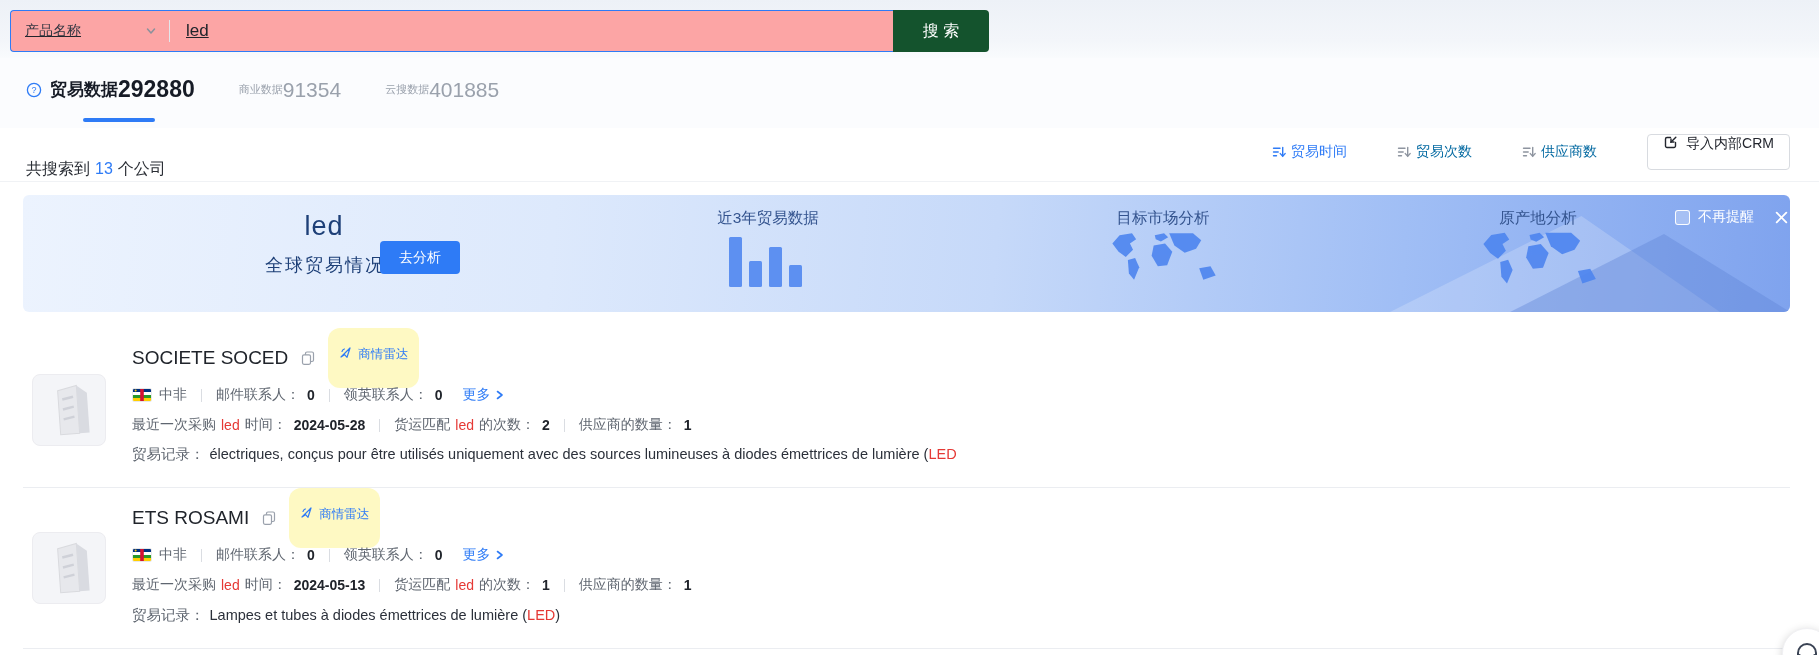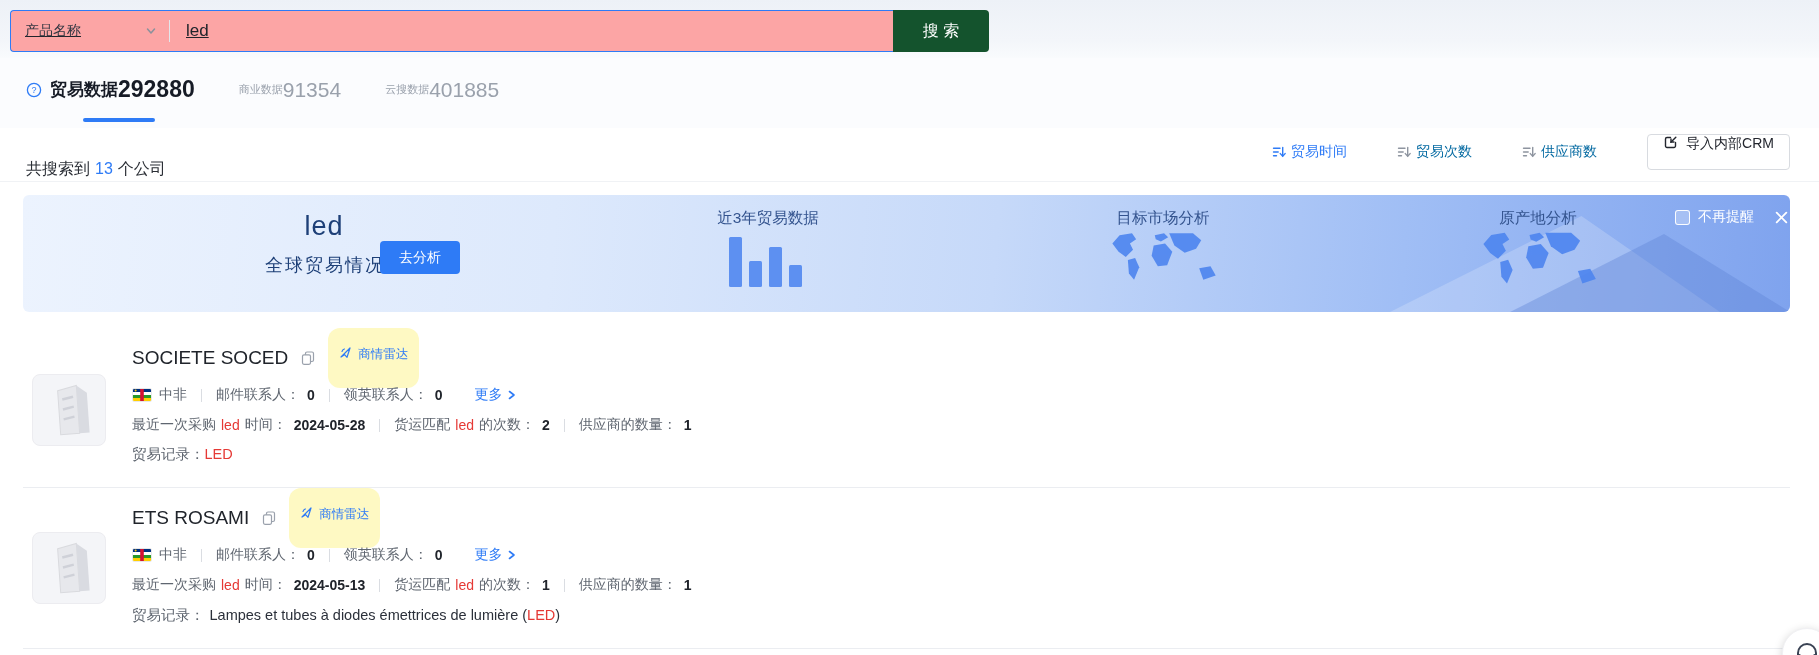--- a/index.html
+++ b/index.html
@@ -63,21 +63,21 @@
          display:flex;align-items:center;justify-content:center;overflow:hidden;}
   .title-row{display:flex;align-items:center;gap:12px;height:28px;}
   .c-name{font-size:19px;color:#20242b;cursor:pointer;}
   .copy{display:flex;cursor:pointer;}
   .badge{height:24px;border-radius:12px;background:#fef9c3;color:#2e7bf6;font-size:12.5px;
          display:inline-flex;gap:6px;padding:18px 11px;cursor:pointer;}
   .crow{display:flex;align-items:center;height:22px;font-size:14px;color:#5f6670;}
   .vbar{width:1px;height:13px;background:#dadde2;margin:0 14px;}
   .val{color:#20242b;font-weight:bold;margin-left:7px;}
   .kw{color:#e53935;margin:0 5px;}
-  .more{color:#2e7bf6;display:flex;align-items:center;gap:3px;margin-left:32px;cursor:pointer;}
+  .more{color:#2e7bf6;display:flex;align-items:center;gap:3px;margin-left:20px;cursor:pointer;}
   .flag{margin-right:7px;display:flex;border:1px solid #e8e8e8;border-radius:2px;overflow:hidden;}
   .record{display:flex;align-items:center;height:22px;font-size:14.5px;color:#5f6670;}
   .rtext{color:#2b303a;margin-left:5px;}
   .rkw{color:#e53935;}
   .rtail{color:#2b303a;}
   .card-divider{left:23px;width:1767px;height:1px;background:#ebedf1;}
   
   .help-fab{left:1782px;top:628px;width:48px;height:48px;border-radius:50%;background:#fff;
             border:1px solid #f0f0f3;box-shadow:0 2px 10px rgba(0,0,0,.18);
             display:flex;align-items:center;justify-content:center;cursor:pointer;}
@@ -301,20 +301,21 @@
     <span>货运匹配</span>
     <span class="kw">led</span>
     <span>的次数：</span>
     <span class="val">2</span>
     <span class="vbar"></span>
     <span>供应商的数量：</span>
     <span class="val">1</span>
   </div>
   <div class="abs record" style="left:132px;top:443px;">
     <span>贸易记录：</span>
+    <span class="rtext">électriques, conçus pour être utilisés uniquement avec des sources lumineuses à diodes émettrices de lumière (</span>
     <span class="rkw">LED</span>
     <span class="rtail"></span>
   </div>
   <div class="abs card-divider" style="top:487px;"></div>
 
   <div class="abs" style="left:32px;top:532px;">
     <div class="thumb">
       <svg width="48" height="54" viewBox="0 0 48 54" style="transform:rotate(-4deg);">
         <polygon points="14,7 33,3 33,51 14,51" fill="#e7e8ec" stroke="#d9dade" stroke-width="1"></polygon>
         <polygon points="33,3 43,11 43,51 33,51" fill="#d9dbe1"></polygon>

